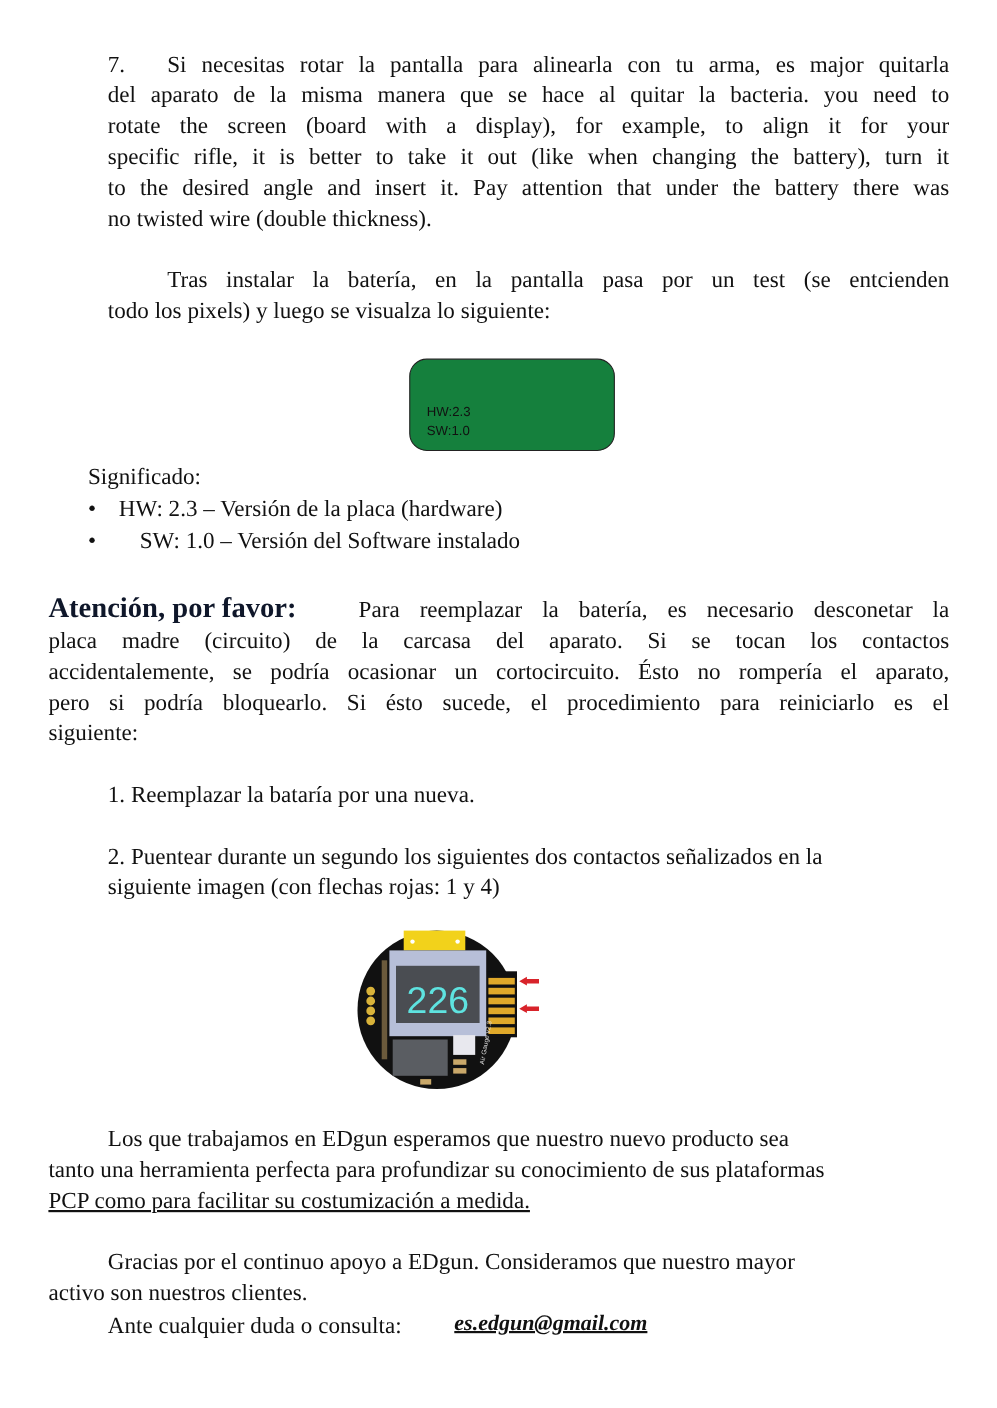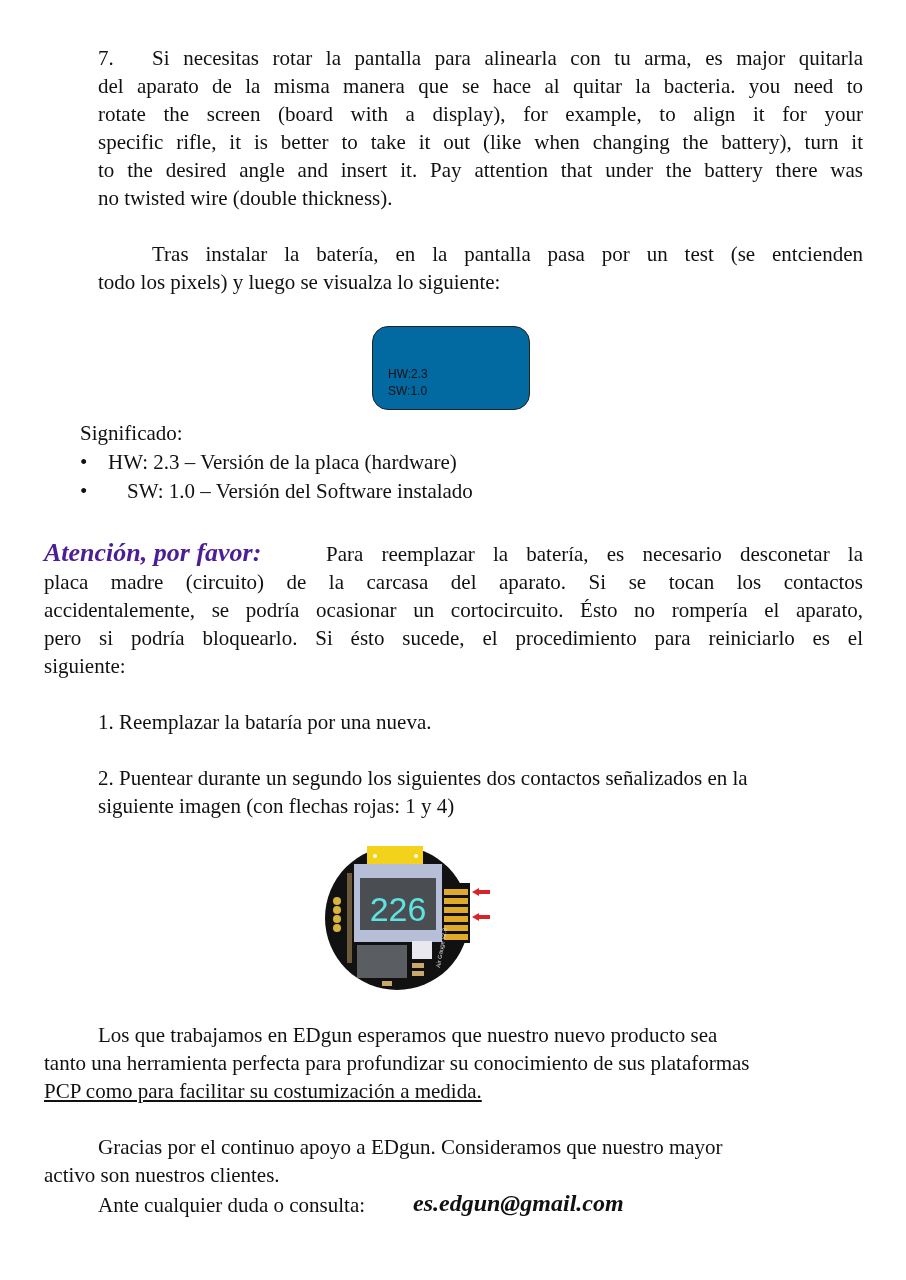--- a/index.html
+++ b/index.html
@@ -3,25 +3,25 @@
 <meta charset="utf-8">
 <style>
   html, body { margin: 0; padding: 0; background: #ffffff; }
   body {
     width: 906px; height: 1280px; position: relative; overflow: hidden;
     font-family: "Liberation Serif", "DejaVu Serif", serif;
     font-size: 21px; color: #111111;
   }
   .line { position: absolute; white-space: nowrap; line-height: 28px; }
   .just { text-align: justify; text-align-last: justify; white-space: normal; }
-  .red-heading { color: #4c1d95; font-weight: bold; font-style: italic; font-size: 26px; }
-  .email { font-weight: bold; font-style: italic; font-size: 24px; }
+  .red-heading { color: #0f172a; font-weight: bold; font-size: 26px; }
+  .email { font-weight: bold; font-style: italic; font-size: 20px; text-decoration: underline; }
   .screen-box {
     position: absolute; left: 372px; top: 326px; width: 156px; height: 82px;
-    border: 1.5px solid #222; border-radius: 16px; background: #0369a1;
+    border: 1.5px solid #222; border-radius: 16px; background: #15803d; padding-left: 29px;
   }
   .screen-text {
     position: absolute; left: 15px; top: 39px;
     font-family: "Liberation Sans", "DejaVu Sans", sans-serif; font-size: 12px; line-height: 17px; color: #111;
   }
   .board { position: absolute; left: 322px; top: 843px; width: 175px; height: 150px; }
 </style>
 </head>
 <body>
 

